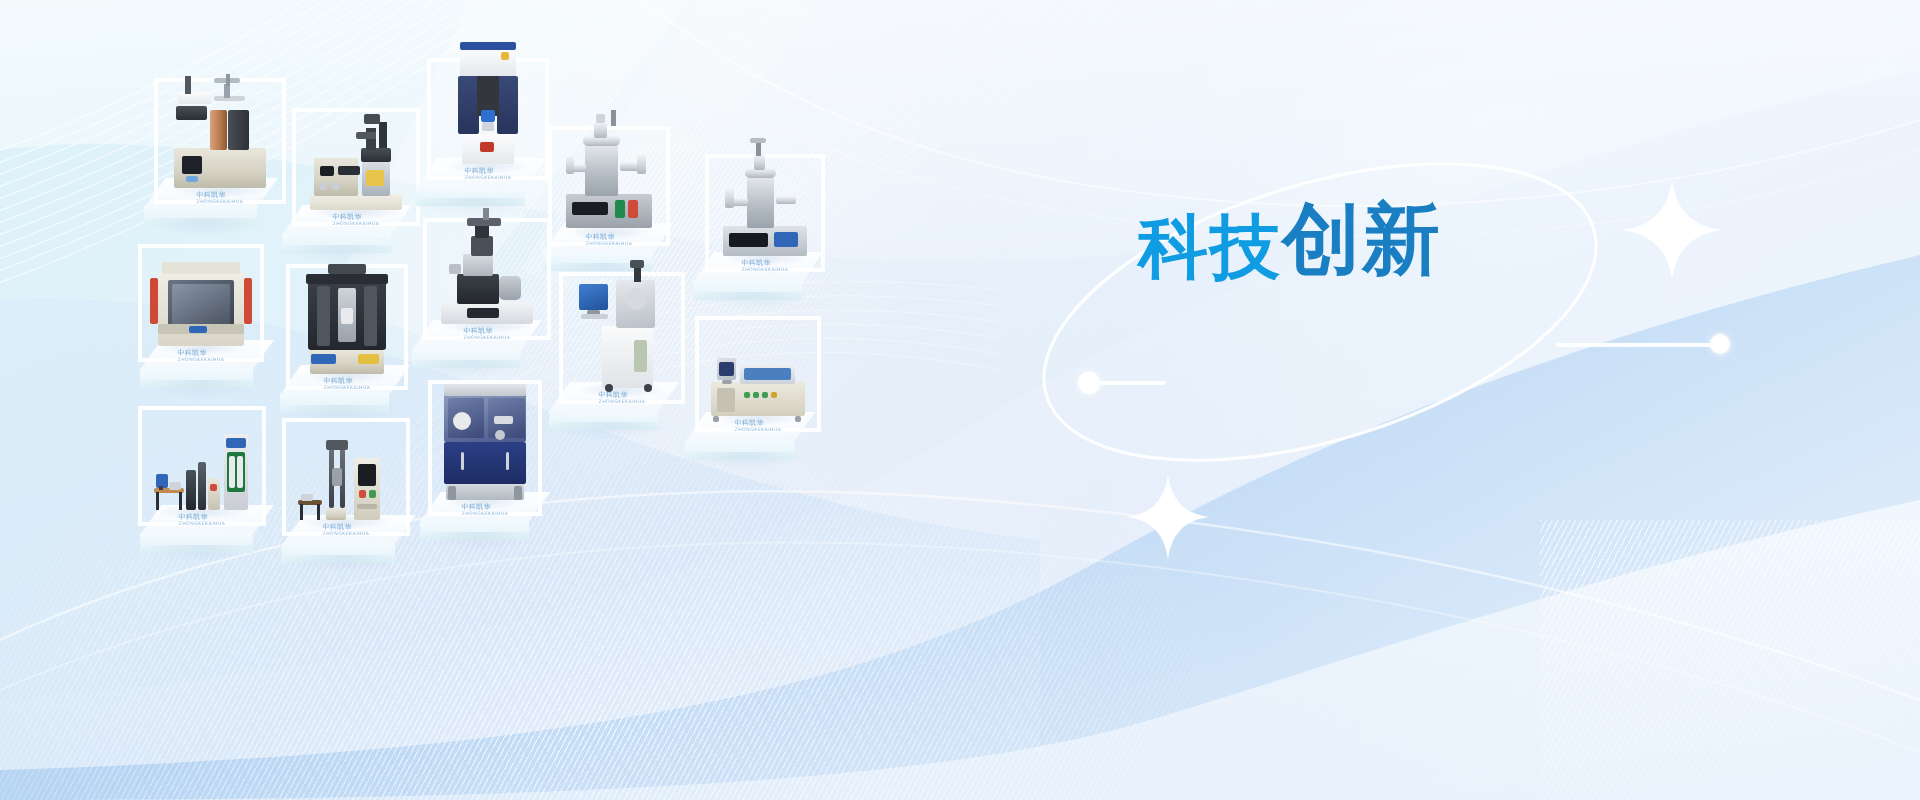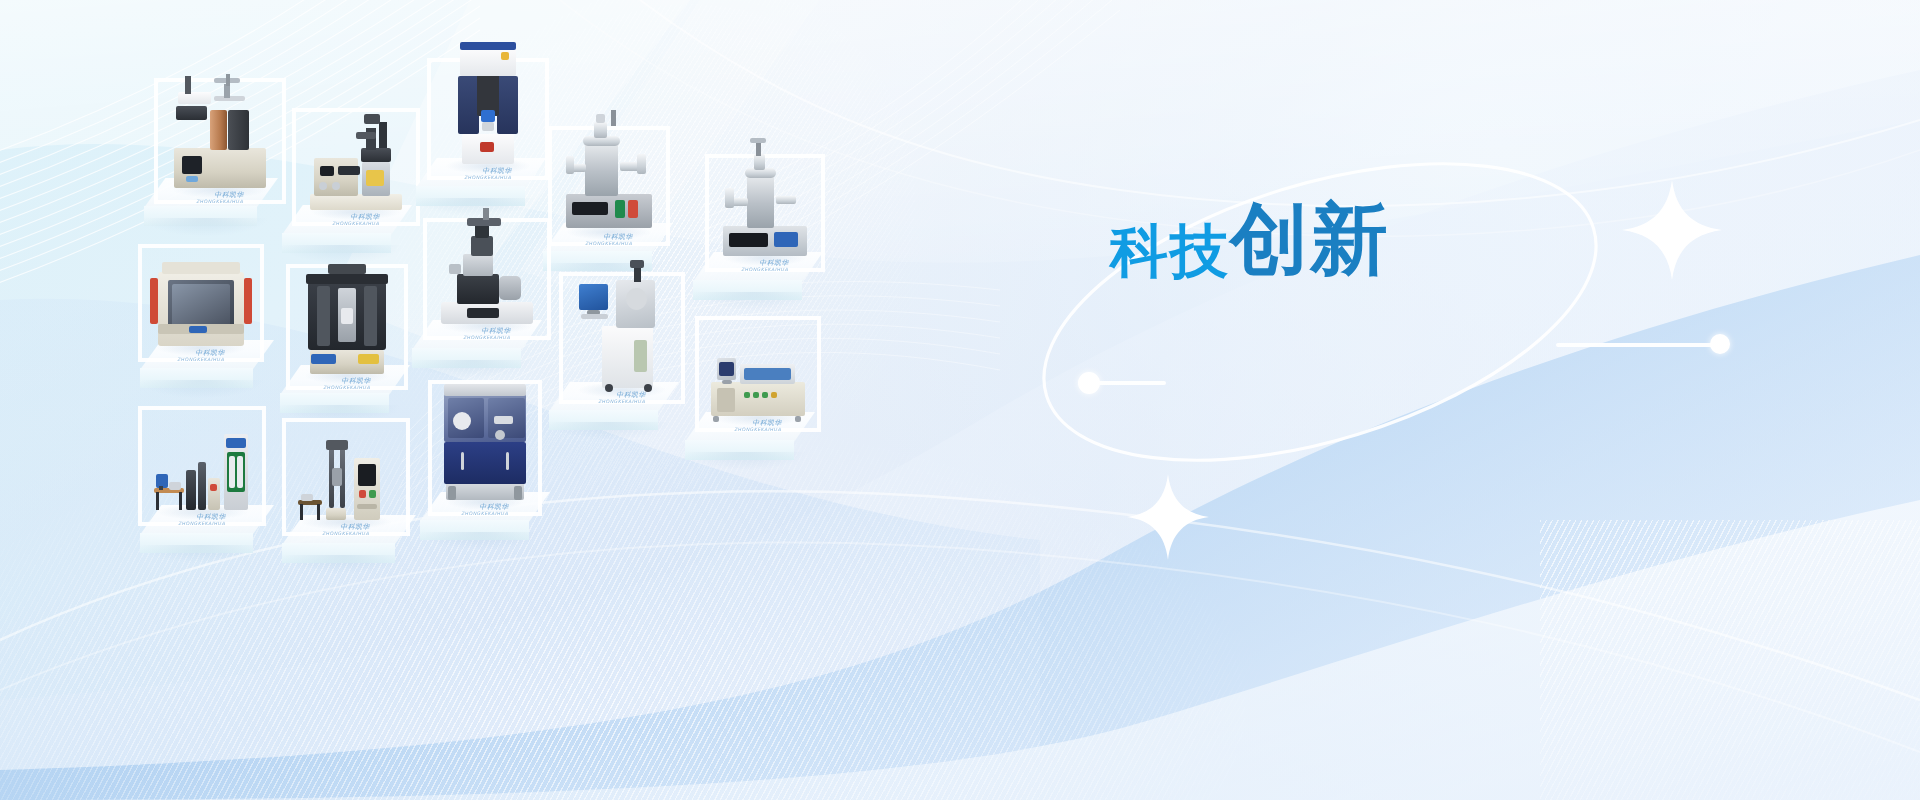--- a/index.html
+++ b/index.html
@@ -85,21 +85,21 @@
   }
   .hl-line{
     font-weight:700;
     letter-spacing:2px;
     line-height:1;
     white-space:nowrap;
     font-family:"DejaVu Sans","Liberation Sans",sans-serif;
   }
   .hl-line1{font-size:78px;}
   .hl-line2{font-size:78px; margin-top:84px; padding-left:106px;}
-  .hl-strong{font-size:58px; vertical-align:-5px;}
+  .hl-strong{font-size:70px; vertical-align:-5px;margin-left:28px;}
   .hl-a{color:#109ce3;}
   .hl-b{color:#1a7fc2;}
   .hl-c{color:#1d8ed4;}
   .hl-d{color:#0b7cc4;}
 
   
   .spark{position:absolute;pointer-events:none;z-index:35;}
   .dot{
     position:absolute;border-radius:50%;
     background:#ffffff;z-index:36;pointer-events:none;
@@ -141,23 +141,22 @@
   .ped .shade{
     position:absolute;left:0;bottom:-10px;width:92%;height:18px;
     background:radial-gradient(ellipse at 50% 0%, rgba(150,185,215,.22), rgba(150,185,215,0) 72%);
   }
 
   
   .dev{position:absolute;z-index:4;}
   .dev .wm{
     position:absolute;left:50%;bottom:-12px;transform:translateX(-50%);
     font-size:7px;color:#4a8fc9;opacity:.78;white-space:nowrap;
-    letter-spacing:.3px;text-align:right;line-height:1.15;
+    letter-spacing:.3px;text-align:left;line-height:1.15;
     font-family:"DejaVu Sans","Liberation Sans",sans-serif;
-    font-style:italic;
   }
   .dev .wm small{display:block;font-size:4.6px;letter-spacing:.5px;opacity:.85;}
 
   
   .pt{position:absolute;}
   .r2{border-radius:2px;}
   .r3{border-radius:3px;}
   .r5{border-radius:5px;}
   .rnd{border-radius:50%;}
 

